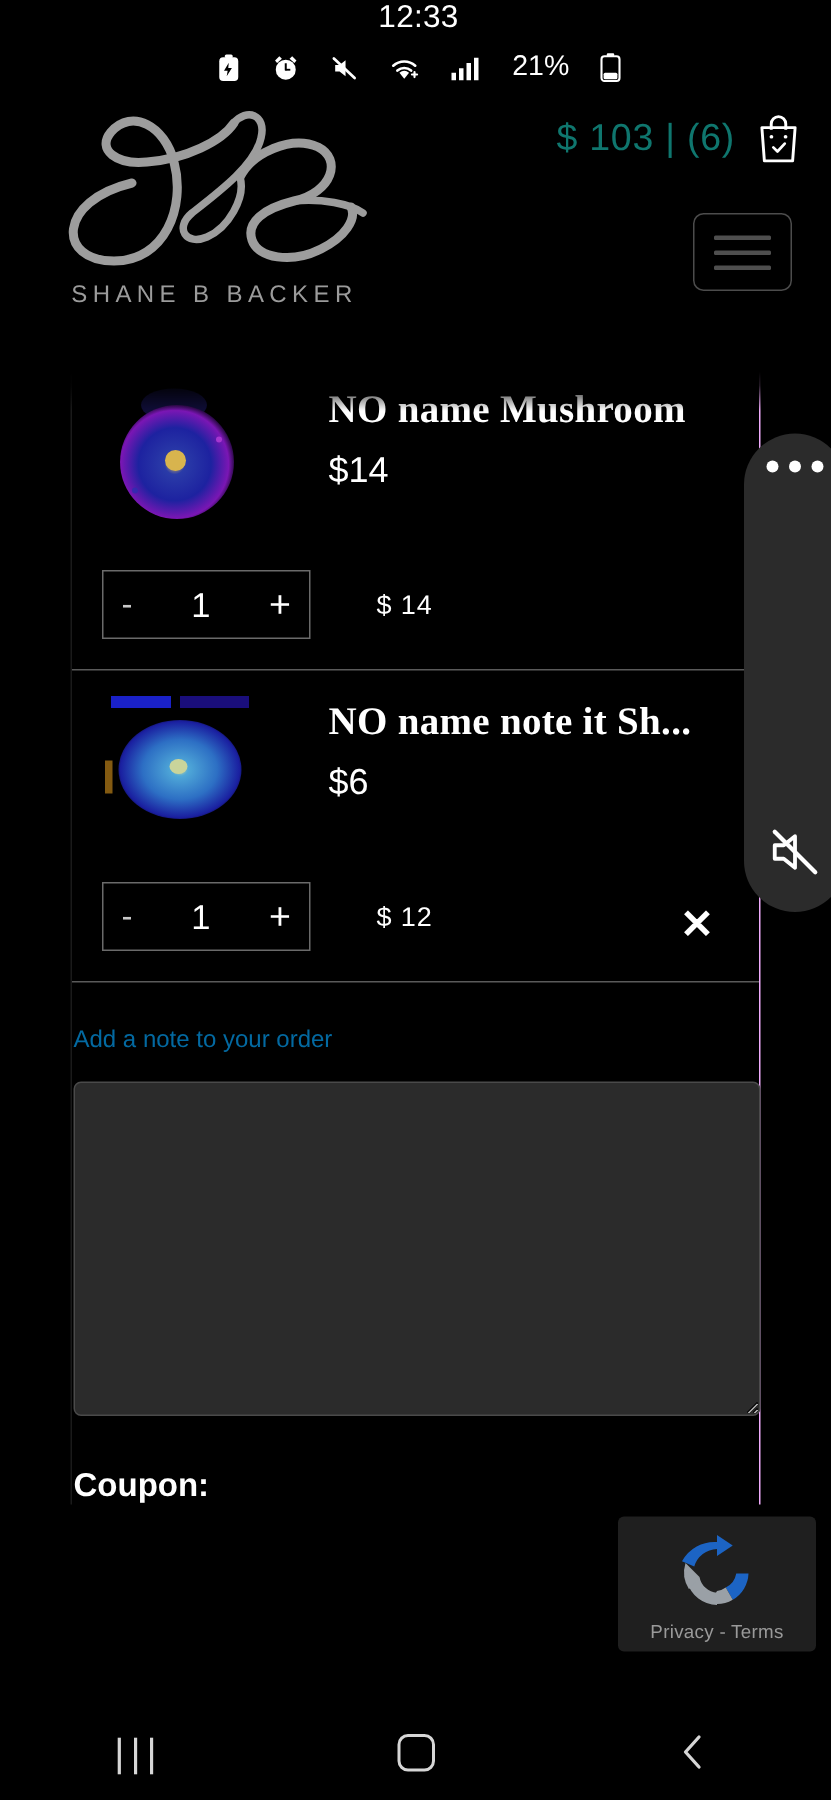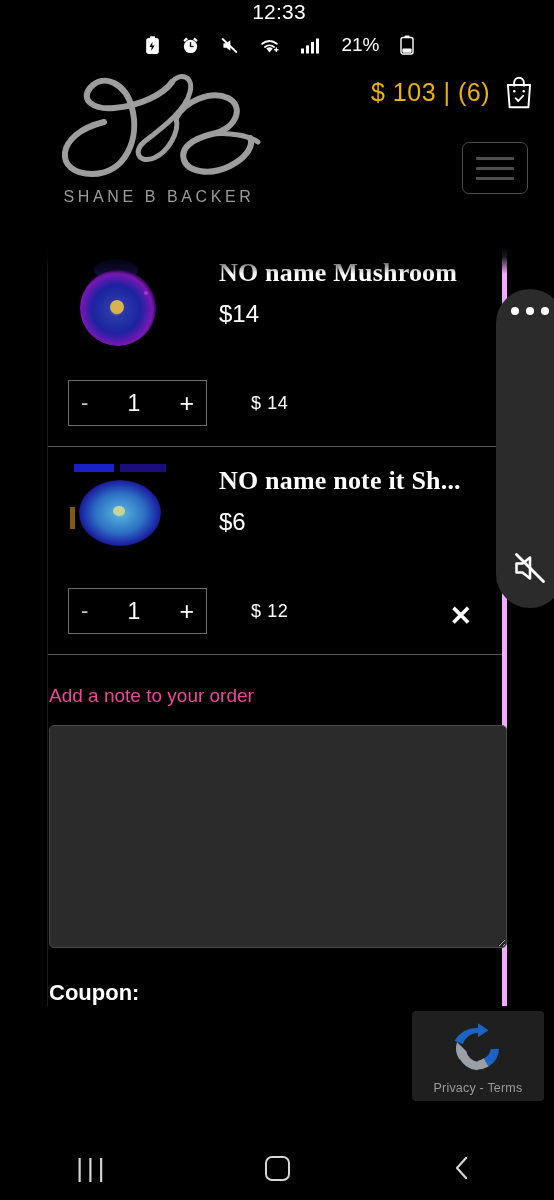--- a/index.html
+++ b/index.html
@@ -20,29 +20,29 @@
   .clock{ font-size:21px; letter-spacing:.2px; }
   .sys-icons{ display:flex; align-items:center; gap:20px; }
   .sys-icons svg{ display:block; }
   .battery-pct{ font-size:19px; margin-left:1px; }
 
   
   .site-header{
     position:absolute; left:0; top:56px; width:554px; height:192px;
     background:#000; z-index:50;
   }
-  .logo-wrap{ position:absolute; left:44px; top:6px; width:230px; text-align:center; }
+  .logo-wrap{ position:absolute; left:28px; top:6px; width:230px; text-align:center; }
   .logo-mark{ display:block; }
   .logo-sub{
     color:#9b9b9b; font-size:16px; letter-spacing:3.6px;
     font-family:"Liberation Sans", sans-serif; margin-top:-4px;
   }
   .cart-line{
     position:absolute; right:18px; top:18px;
-    display:flex; align-items:center; gap:12px; color:#eab308;text-align:right;
+    display:flex; align-items:center; gap:12px; color:#0f766e;text-align:right;
   }
   .cart-text{ font-size:25px; letter-spacing:.5px; }
   .menu-btn{
     position:absolute; right:26px; top:86px;
     width:66px; height:52px; border:1px solid #4c4c4c; border-radius:7px;
     background:transparent; display:flex; flex-direction:column;
     align-items:center; justify-content:center; gap:7px;
   }
   .menu-btn span{ display:block; width:38px; height:3px; background:#4f4f4f; border-radius:1px; }
 
@@ -53,21 +53,21 @@
     z-index:45; pointer-events:none;
   }
 
   
   .content{
     position:absolute; left:0; top:0; width:554px; height:1136px;
     z-index:10;
   }
   .cart-panel{
     position:absolute; left:47px; top:150px; width:460px;
-    border-left:1px solid #1a1a1a; border-right:5px solid #f0abfc;
+    border-left:1px solid #1a1a1a; border-right:1px solid #f0abfc;
   }
 
   .cart-row{ position:relative; border-top:1px solid #5a5a5a; padding:14px 0 20px 0; }
   .cart-row.first{ border-top:none; }
 
   .row-top{ display:flex; align-items:flex-start; }
   .thumb{
     width:105px; height:105px; margin-left:20px; flex:none;
     background:#000; position:relative; overflow:hidden;
   }
@@ -92,21 +92,21 @@
   .line-total{ color:#fff; font-size:18px; margin-left:44px; letter-spacing:.6px; }
   .remove-x{
     position:absolute; right:30px; bottom:24px;
     color:#fff; font-size:27px; font-weight:bold; line-height:1;
   }
 
   
   .cart-row.clipped{ padding-top:0; }
 
   
-  .note-label{ color:#ec4899; font-size:19px; padding:30px 0 0 1px; }
+  .note-label{ color:#0369a1; font-size:16px; padding:30px 0 0 1px; }
   .note-box{
     margin:18px 1px 0 1px; height:223px; width:458px;
     background:#2b2b2b; border:1px solid #4a4a4a; border-radius:5px;
   }
   .coupon-label{
     color:#fff; font-size:22px; font-weight:bold; padding:28px 0 0 1px;
   }
 
   
   .float-widget{

